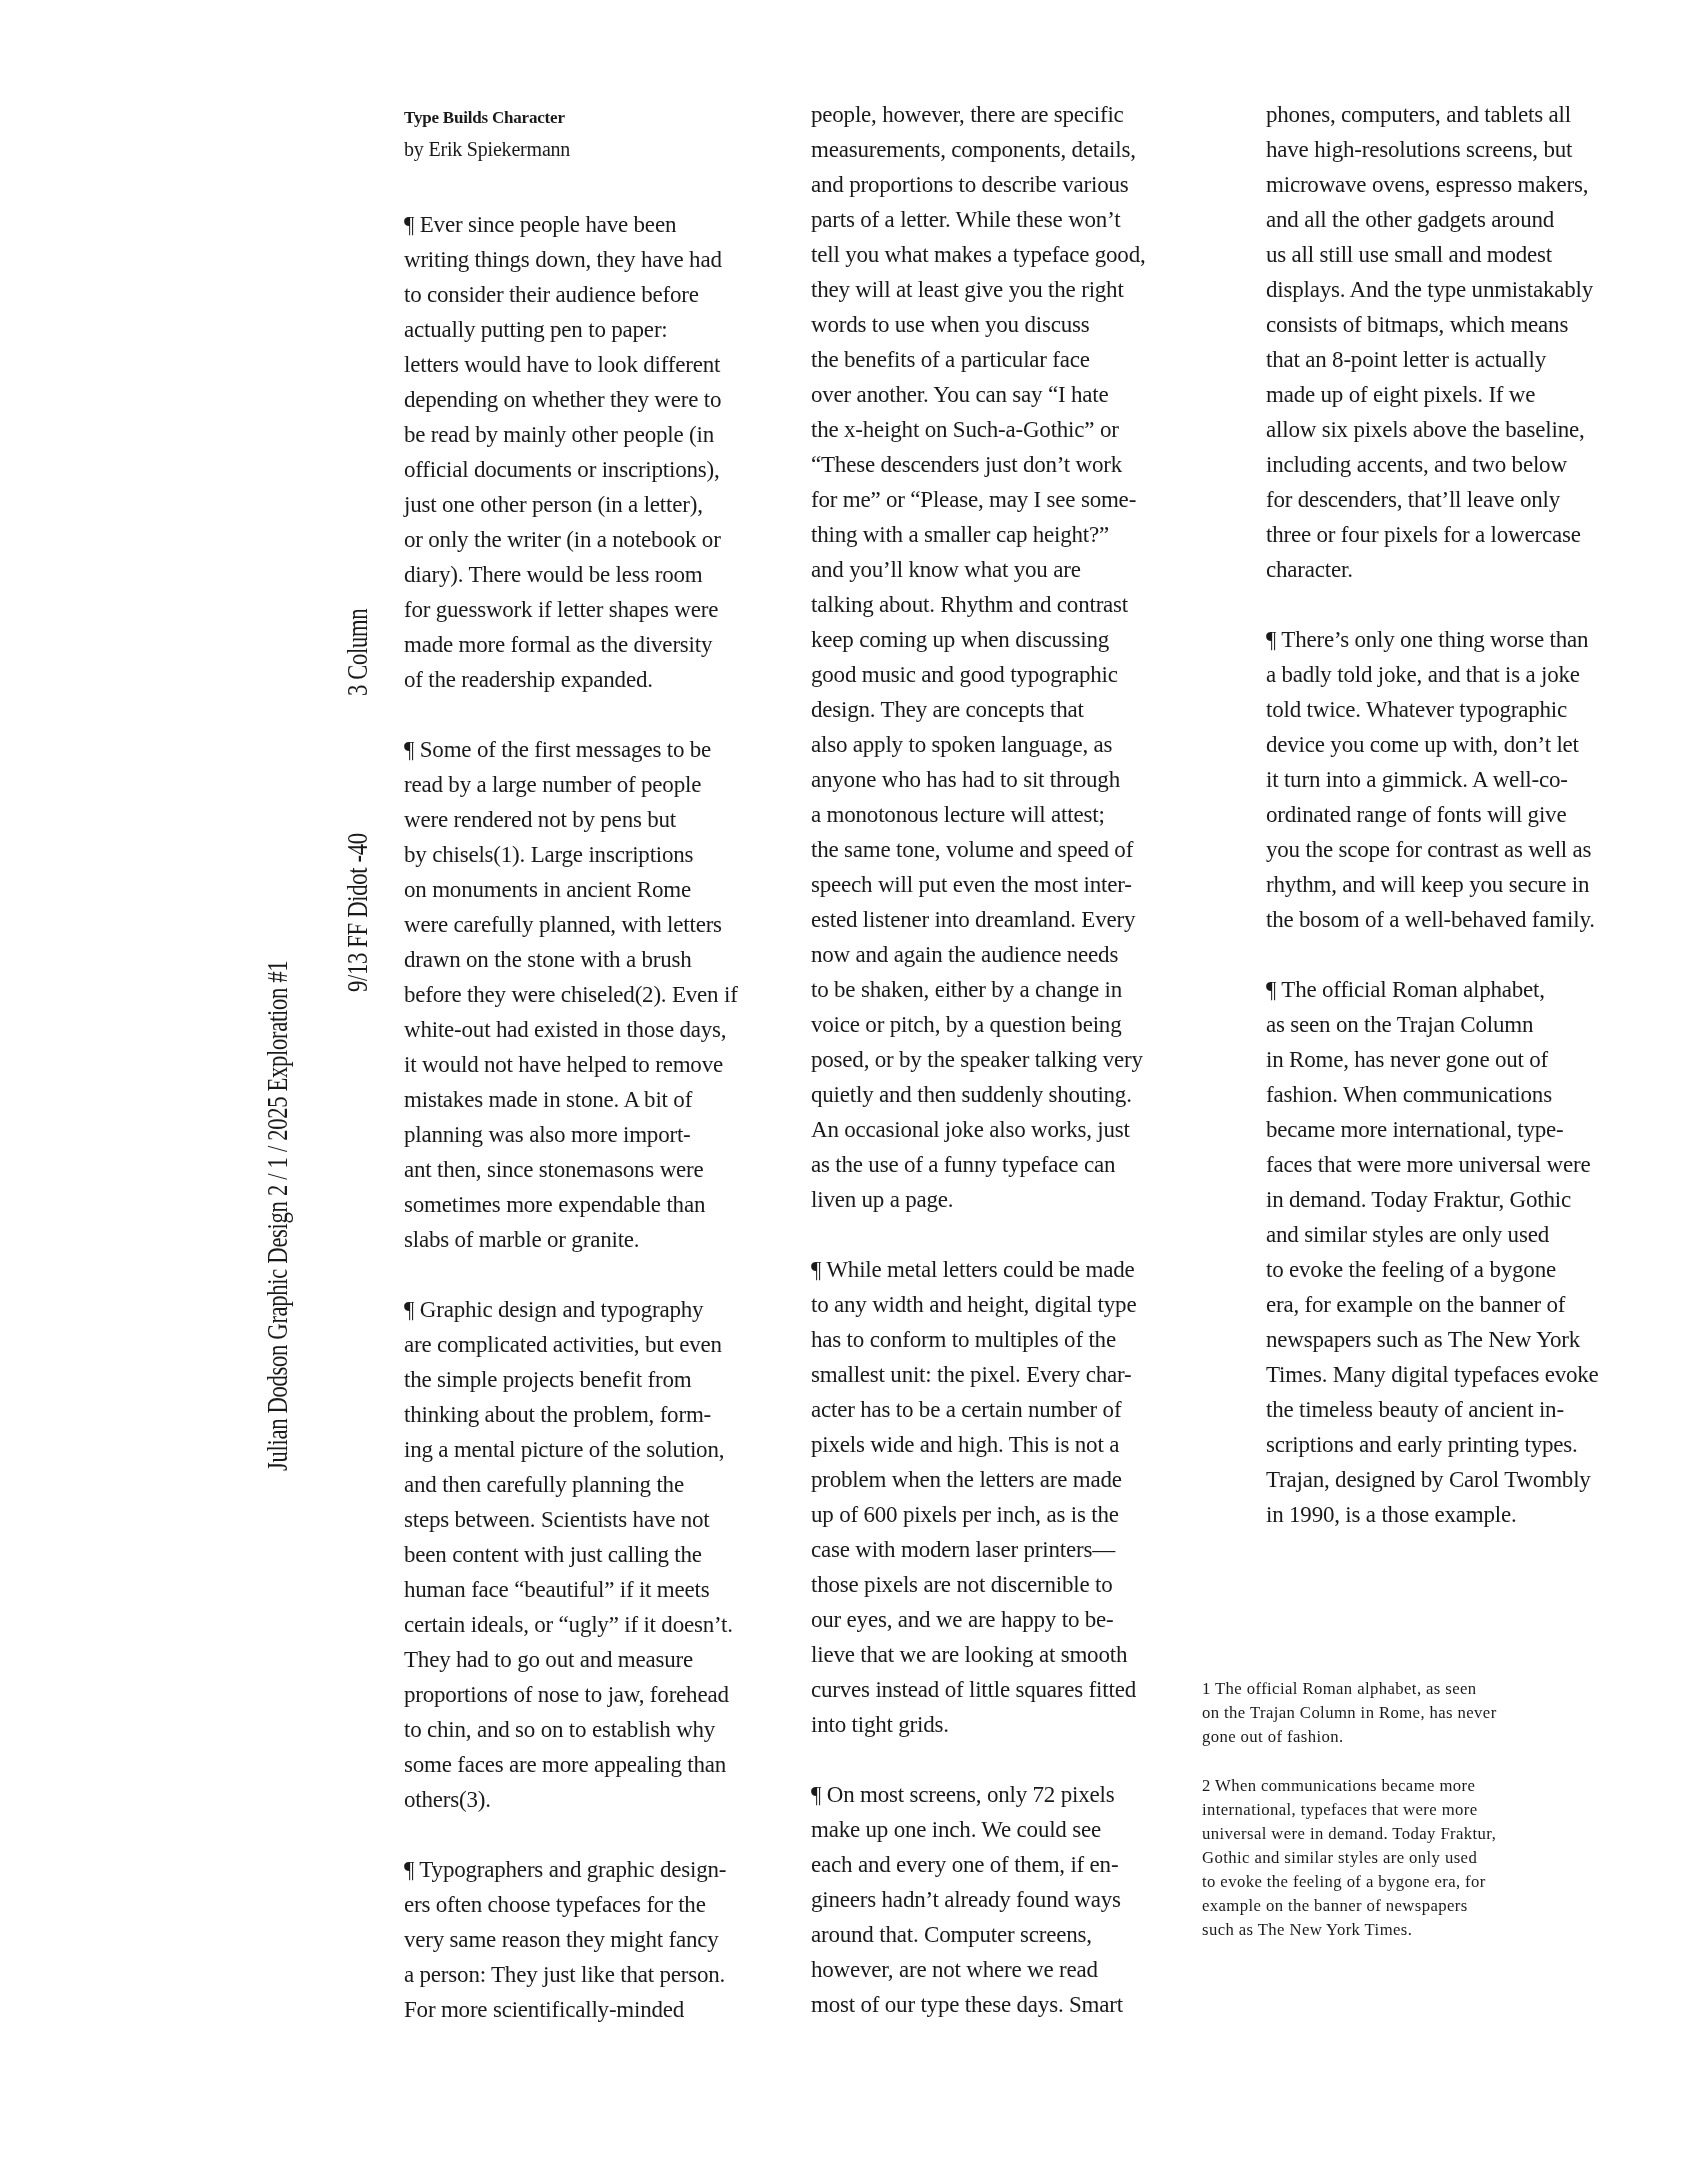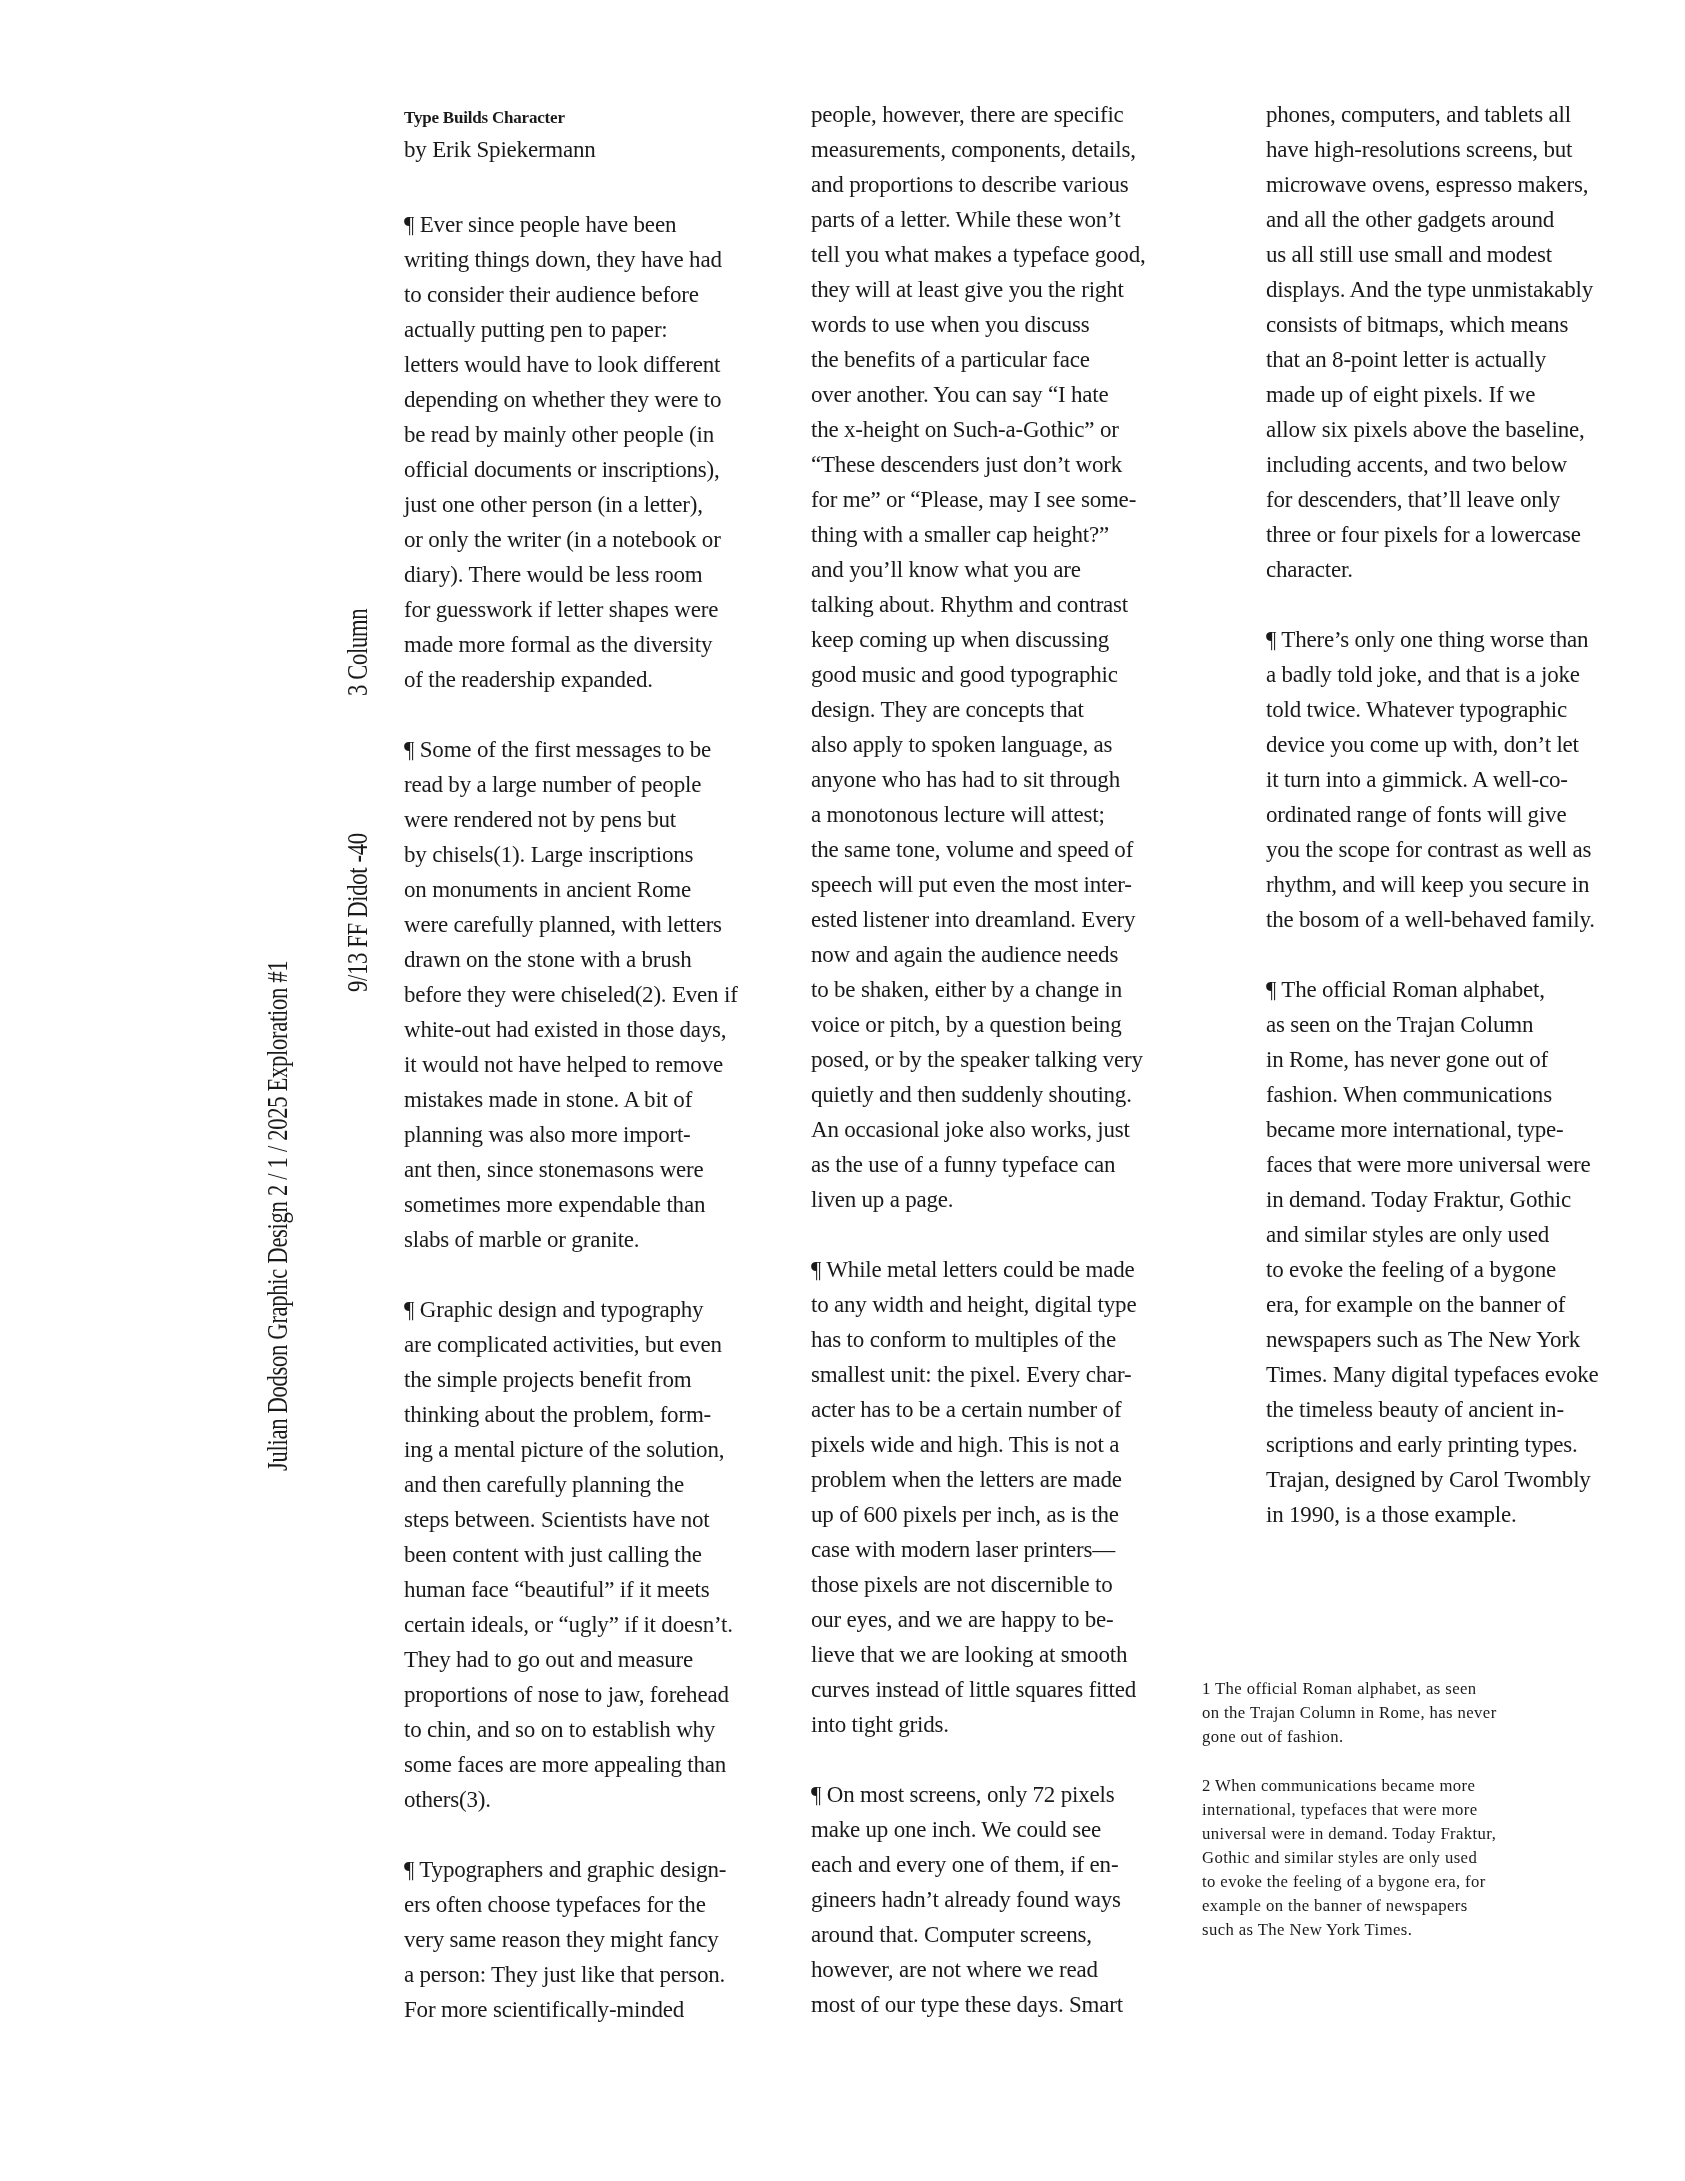--- a/index.html
+++ b/index.html
@@ -5,21 +5,21 @@
   html, body { margin:0; padding:0; background:#ffffff; }
   body { width:1685px; height:2181px; position:relative; overflow:hidden; color:#1a1a1a;
          font-family:"Liberation Serif","DejaVu Serif",serif; }
   .vlabel { position:absolute; white-space:nowrap; transform-origin:0 0; transform:rotate(-90deg);
             font-family:"Liberation Serif",serif; font-size:29px; line-height:1; letter-spacing:-0.4px;
             transform:rotate(-90deg) scaleX(0.78); }
   .col { position:absolute; width:386px; font-size:23px; line-height:35px; letter-spacing:-0.2px; }
   .col .line { display:block; white-space:nowrap; height:35px; }
   .gap { height:35px; }
   .title { font-weight:bold; font-size:17px; line-height:35px; }
-  .byline { font-size:23px; line-height:35px; }
+  .byline { font-size:20px; line-height:35px; }
   .foot { position:absolute; width:386px; font-size:16.7px; line-height:24px; letter-spacing:0.4px; }
   .foot .line { display:block; white-space:nowrap; }
   .fgap { height:24.6px; }
 </style>
 </head>
 <body>
 
 <div class="vlabel" style="left:263px; top:1471px;">Julian Dodson Graphic Design 2 / 1 / 2025 Exploration #1</div>
 <div class="vlabel" style="left:343px; top:696px;">3 Column</div>
 <div class="vlabel" style="left:343px; top:992px;">9/13 FF Didot -40</div>

